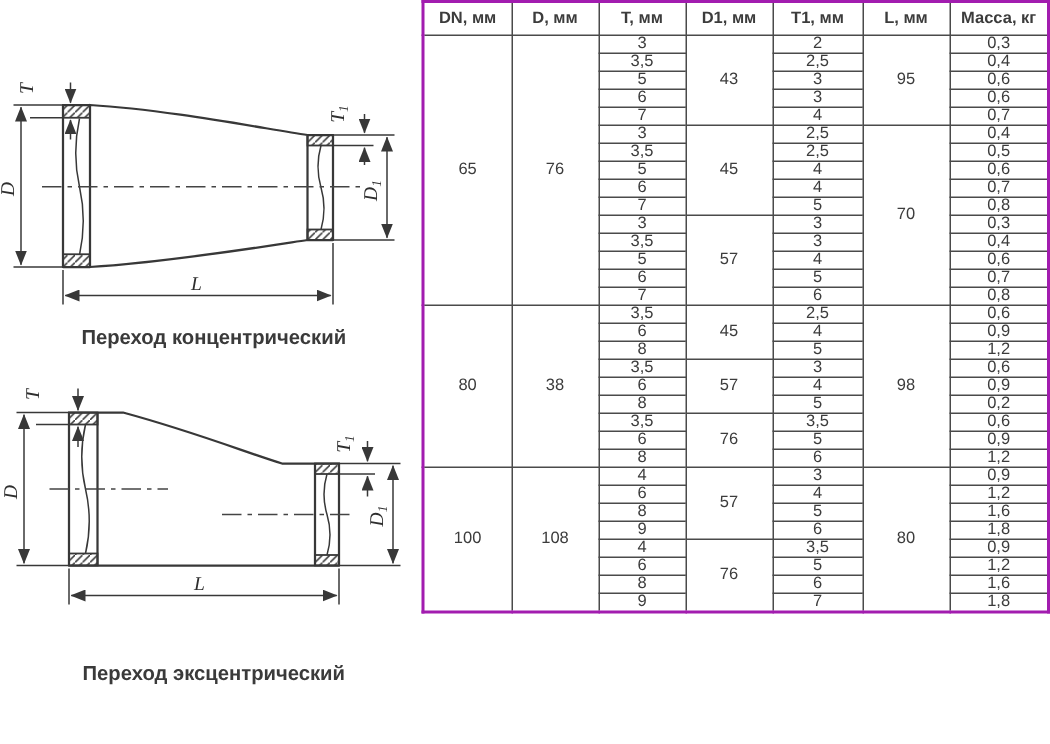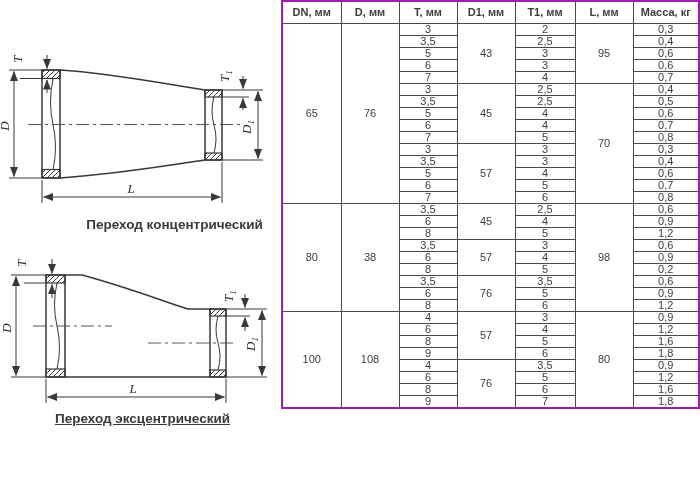--- a/index.html
+++ b/index.html
@@ -17,22 +17,22 @@
     border:1px solid #4a4a4a;text-align:center;vertical-align:middle;
     padding:0;color:#3c3c3c;font-size:11px;line-height:1;
   }
   .dim-table th{font-weight:bold;height:21px;font-size:11px;}
   
   .diagram-svg{position:absolute;left:0;top:0;}
   .caption{
     position:absolute;left:0;width:285px;text-align:center;
     font-size:13.5px;font-weight:bold;color:#3a3a3a;
   }
-  #cap-concentric{top:217px;margin-left:32px;}
-  #cap-eccentric{top:411px;text-decoration:underline;}
+  #cap-concentric{top:217px;}
+  #cap-eccentric{top:441px;}
   .outline{fill:none;stroke:#383838;stroke-width:1.5;stroke-linejoin:round;stroke-linecap:round;}
   .thin{fill:none;stroke:#383838;stroke-width:1;}
   .wavy{fill:none;stroke:#383838;stroke-width:1;}
   .center{fill:none;stroke:#444444;stroke-width:0.9;stroke-dasharray:13 4 3 4;}
   .hatchrect{fill:url(#hatch);stroke:#383838;stroke-width:1.2;}
   .dimtext{
     font-family:"Liberation Serif","DejaVu Serif",serif;font-style:italic;
     font-size:13px;fill:#2e2e2e;
   }
   .dimtext .sub{font-size:9px;}

